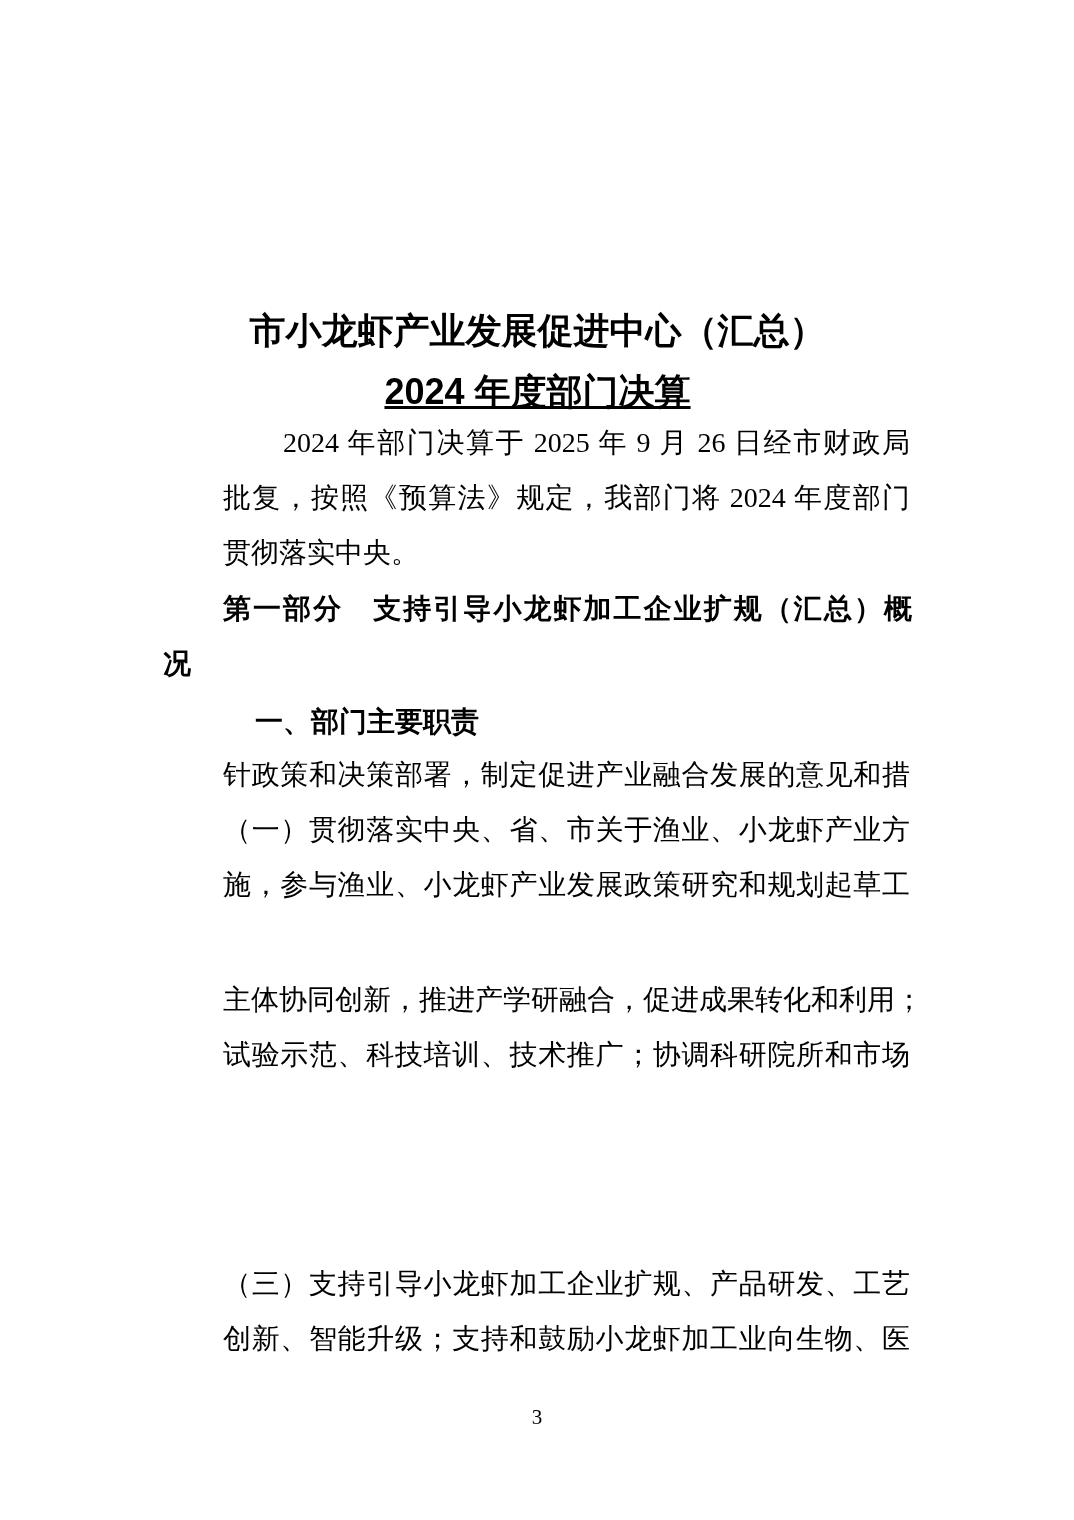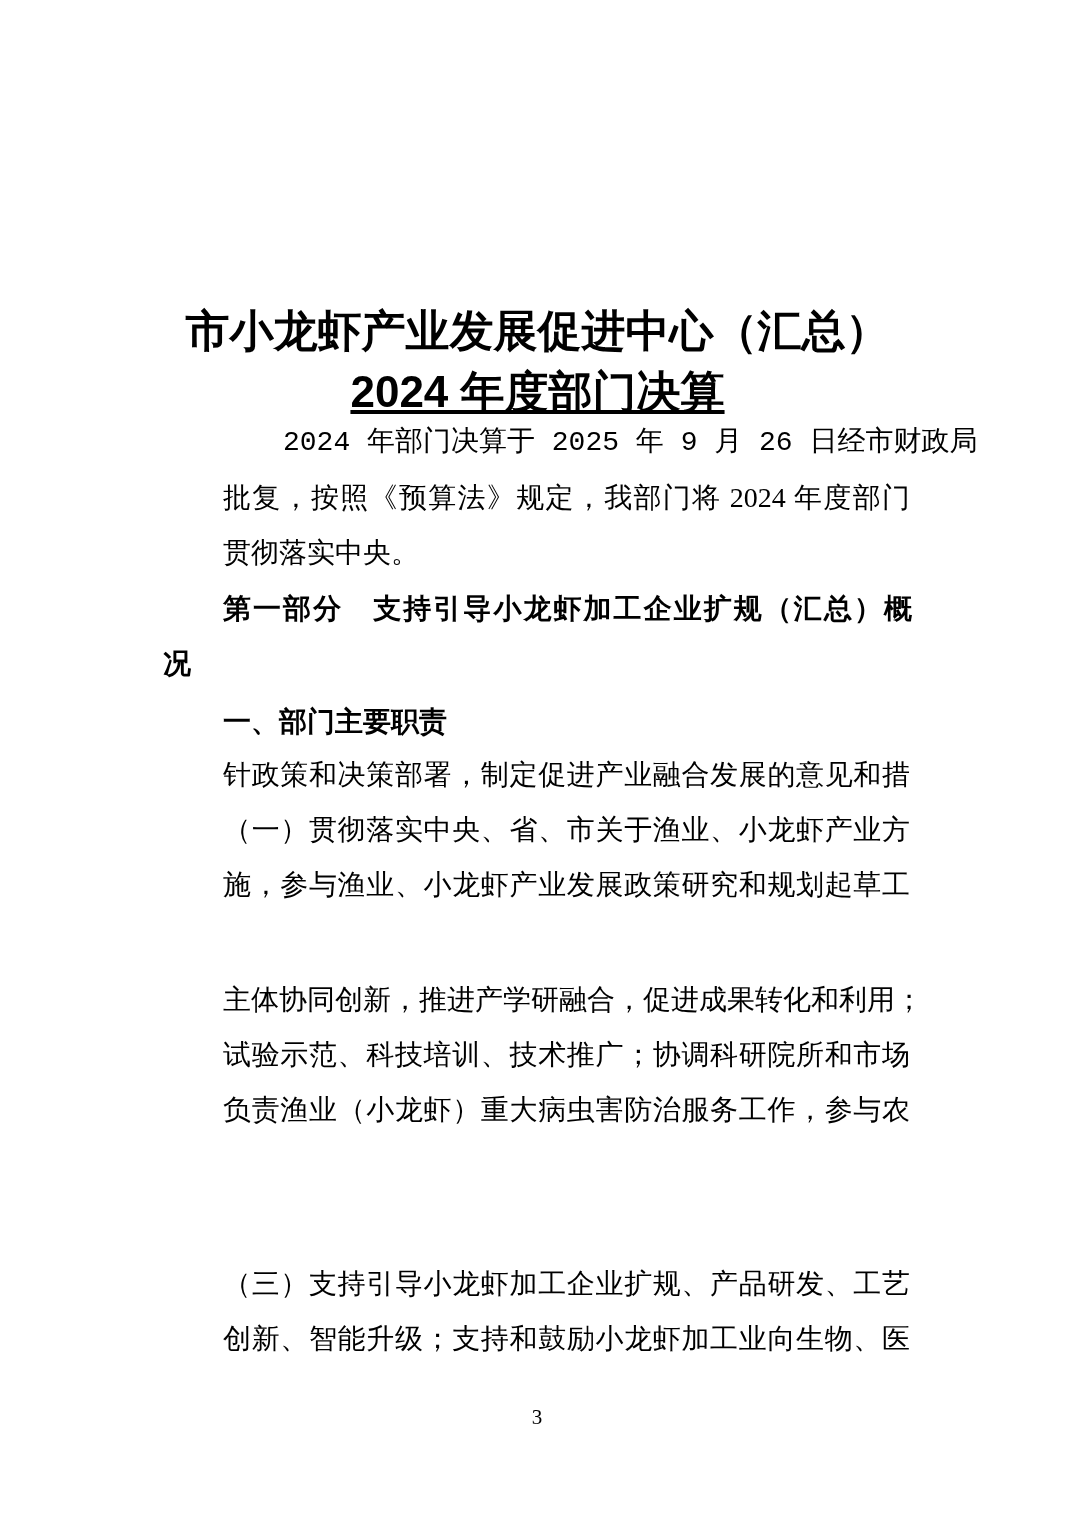--- a/index.html
+++ b/index.html
@@ -9,44 +9,44 @@
     background:#ffffff;
     color:#000;
     overflow:hidden;
     margin:0 auto;
     font-family:"Liberation Serif", serif;
   }
   .title{
     position:absolute;left:163px;width:749px;
     margin:0;text-align:center;
     font-family:"Liberation Sans", sans-serif;
-    font-weight:700;font-size:44px;line-height:44px;
+    font-weight:700;font-size:36px;line-height:44px;
     white-space:nowrap;
   }
   .t1{top:309px;}
   .t2{top:370px;text-decoration:underline;}
   .block{position:absolute;left:163px;width:749px;}
   .body-block{position:absolute;left:223px;width:687px;}
   .line{
     height:55px;line-height:55px;font-size:28px;
     white-space:nowrap;
   }
   .jz{
     text-align:justify;
     text-align-last:justify;
     text-justify:inter-character;
   }
-  .ind{text-indent:60px;font-family:Liberation Mono, monospace;}
+  .ind{text-indent:60px;}
   .hd{
     font-family:"Liberation Sans", sans-serif;
     font-weight:700;
   }
   #intro{top:415px;}
   #part1{top:581px;}
-  #duties-heading{top:694px;}
+  #duties-heading{top:694px;margin-left:32px;}
   #duty1{top:747px;}
   #duty2{top:972px;}
   #duty3{top:1256px;}
   .pageno{
     position:absolute;top:1402px;left:0;width:1074px;
     text-align:center;font-size:21px;line-height:30px;
     font-family:"Liberation Serif", serif;
   }
 </style>
 </head>
@@ -74,21 +74,20 @@
 
   <div class="body-block" id="duty1">
     <div class="line jz">针政策和决策部署，制定促进产业融合发展的意见和措</div>
     <div class="line jz">（一）贯彻落实中央、省、市关于渔业、小龙虾产业方</div>
     <div class="line jz">施，参与渔业、小龙虾产业发展政策研究和规划起草工</div>
   </div>
 
   <div class="body-block" id="duty2">
     <div class="line jz">主体协同创新，推进产学研融合，促进成果转化和利用；</div>
     <div class="line jz">试验示范、科技培训、技术推广；协调科研院所和市场</div>
-    <div class="line jz">负责渔业（小龙虾）重大病虫害防治服务工作，参与农</div>
   </div>
 
   <div class="body-block" id="duty3">
     <div class="line jz">（三）支持引导小龙虾加工企业扩规、产品研发、工艺</div>
     <div class="line jz">创新、智能升级；支持和鼓励小龙虾加工业向生物、医</div>
   </div>
 
   <div class="pageno">3</div>
 
 </div>

